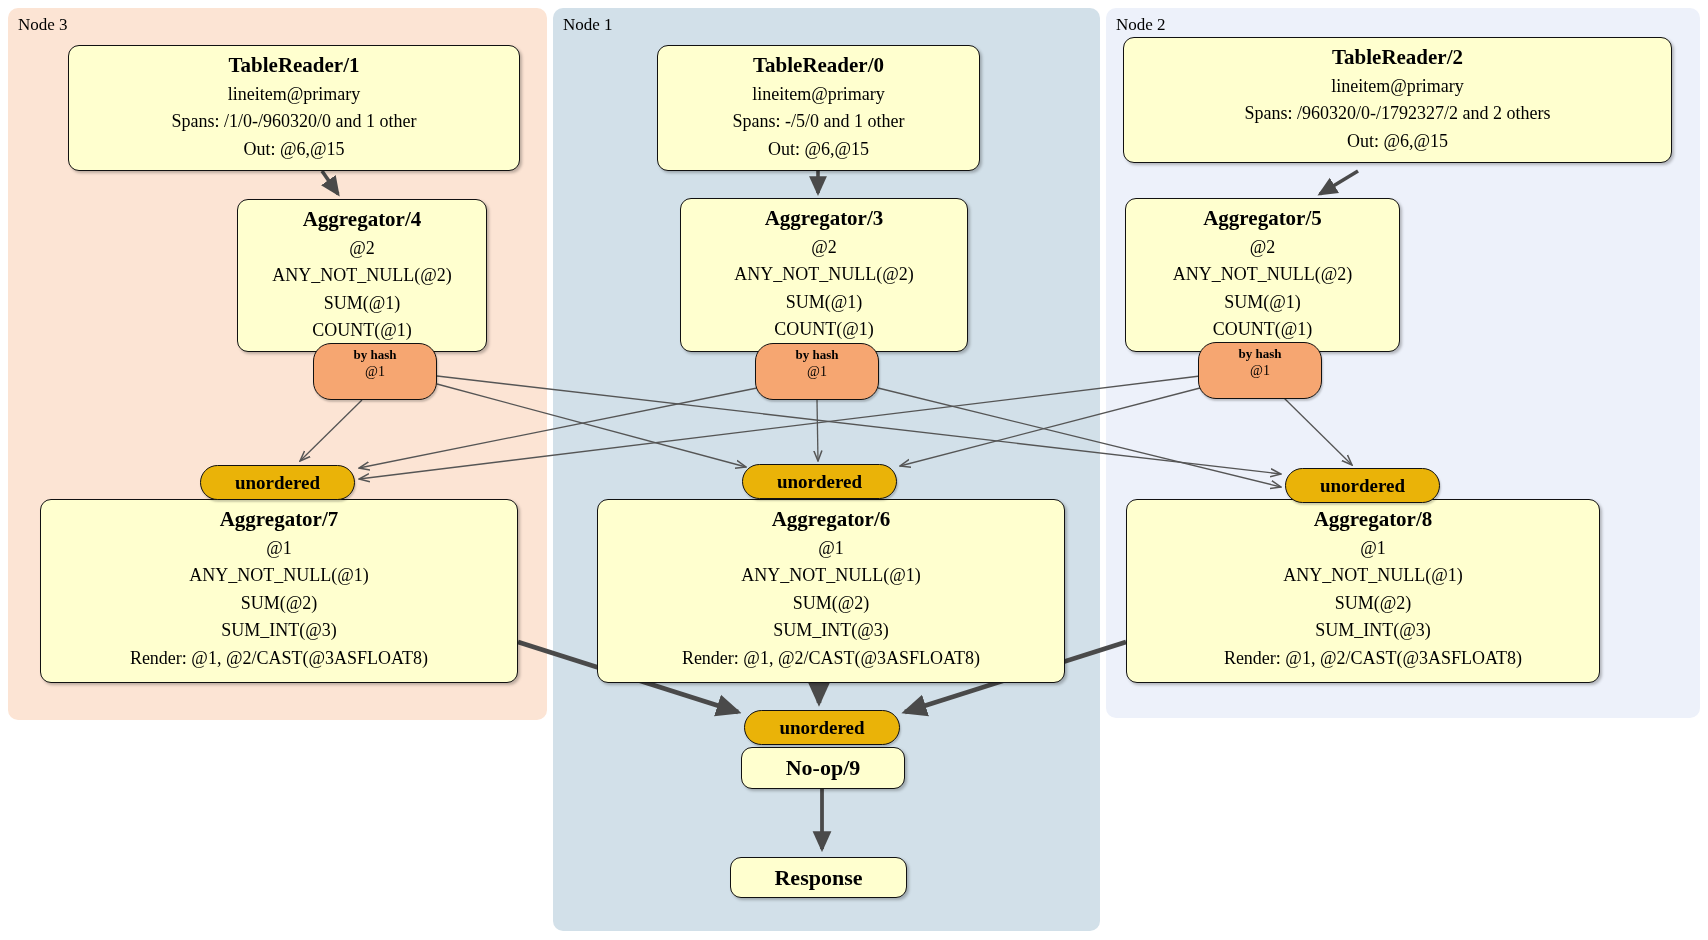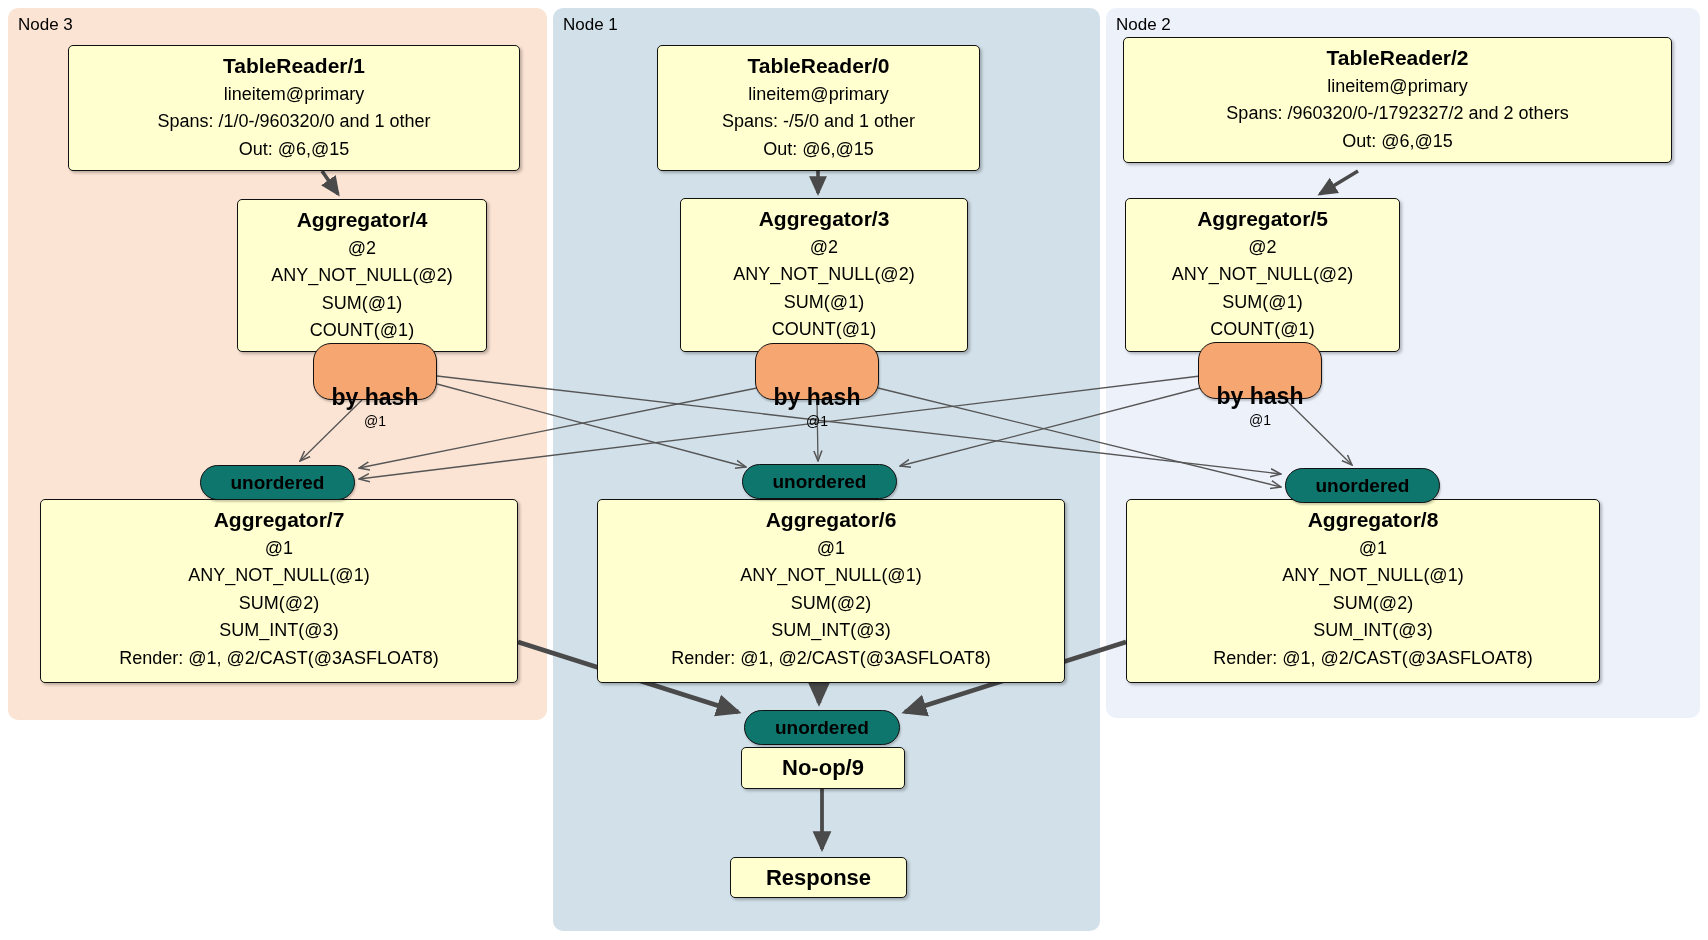--- a/index.html
+++ b/index.html
@@ -1,40 +1,40 @@
 <!DOCTYPE html>
 <html><head>
 <meta charset="utf-8">
 <style>
   html,body{margin:0;padding:0;background:#ffffff;}
   #stage{
     position:relative;
     width:1708px;height:940px;
-    font-family:Liberation Sans, sans-serif;
+    font-family:Liberation Serif, serif;
     color:#000;
     overflow:hidden;
   }
   .group{
     position:absolute;
     border-radius:10px;
   }
   .group-label{
     position:absolute;
     top:7px;left:10px;
     font-size:17px;
     color:#000;
   }
   .edges{
     position:absolute;left:0;top:0;z-index:1;
   }
   .box{
     position:absolute;
     background:#ffffcf;
     border:1.6px solid #111;
-    border-radius:5px;
+    border-radius:11px;
     box-shadow:2px 2px 3px rgba(0,0,0,0.25);
     text-align:center;
     z-index:2;
     padding:5px 8px;
     box-sizing:border-box;
   }
   .box .title{
     font-weight:bold;
     font-size:21px;
     line-height:1.42;
@@ -49,24 +49,24 @@
     z-index:3;
     text-align:center;
     box-sizing:border-box;
     box-shadow:1px 2px 2px rgba(0,0,0,0.2);
   }
   .router{
     background:#f6a671;
     border-radius:18px;
     padding-top:3px;
   }
-  .router .pill-main{font-weight:bold;font-size:23px;line-height:1.3;margin-top:36px;}
+  .router .pill-main{font-weight:bold;font-size:13px;line-height:1.3;}
   .router .pill-sub{font-size:14px;line-height:1.2;}
   .sync{
-    background:#0f766e;
+    background:#eab308;
     border-radius:18px;
     display:flex;align-items:center;justify-content:center;
   }
   .sync .pill-main{font-weight:bold;font-size:19px;}
   .terminal{
     display:flex;align-items:center;justify-content:center;
   }
   .terminal .title{font-size:22px;}
 </style>
 </head>

